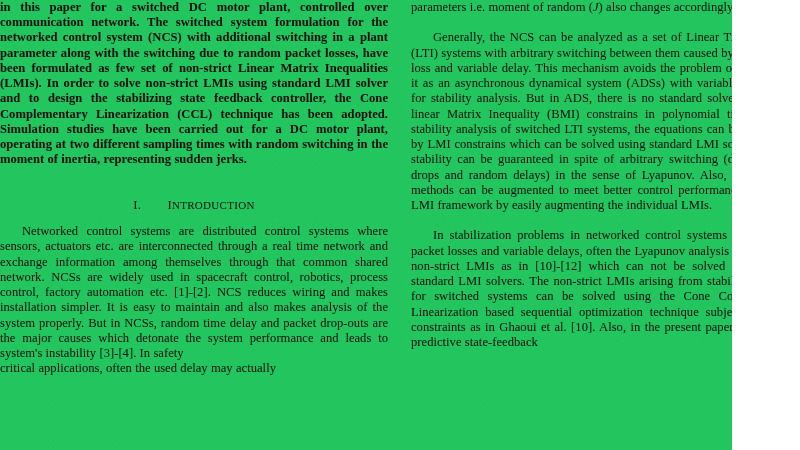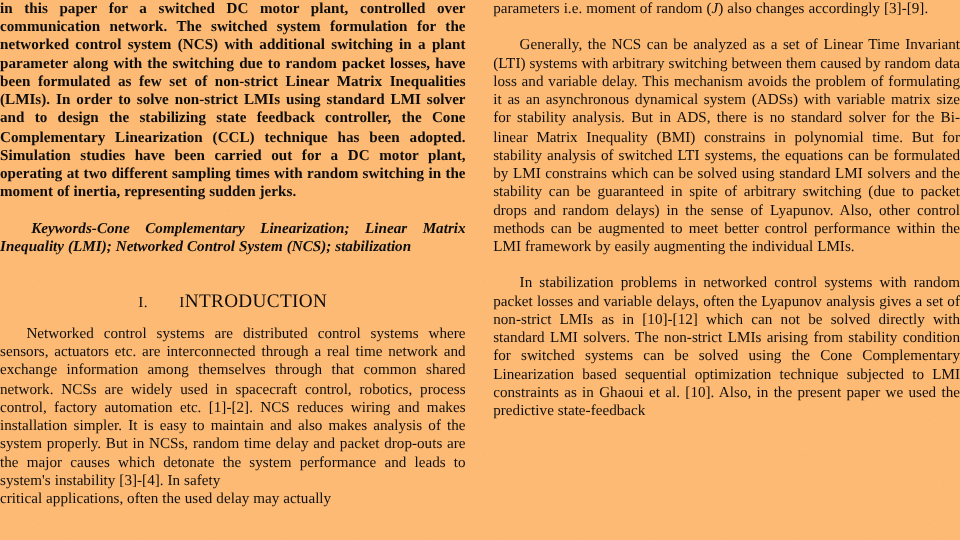--- a/index.html
+++ b/index.html
@@ -9,23 +9,23 @@
   }
   body {
     width: 800px;
     height: 450px;
     overflow: hidden;
     font-family: "Liberation Serif", "DejaVu Serif", serif;
     color: #0d0d0d;
   }
   .page {
     position: relative;
-    width: 800px;
+    width: 732px;
     height: 450px;
-    background: #fdba74;
+    background: #22c55e;
     overflow: hidden;
   }
   .columns {
     position: absolute;
     top: 0;
     left: 0;
     width: 800px;
     height: 450px;
     display: flex;
     gap: 23px;
@@ -76,21 +76,21 @@
     font-size: 12.8px;
   }
   .section-heading .sp {
     display: inline-block;
     width: 26px;
   }
   .section-heading .smallcaps {
     font-size: 12.8px;
   }
   .section-heading .smallcaps .rest {
-    font-size: 16px;
+    font-size: 11px;
   }
   .mathvar {
     font-style: italic;
     font-family: "Liberation Serif", "DejaVu Serif", serif;
   }
   .ital {
   }
   .clip-line {
     overflow: hidden;
   }
@@ -113,21 +113,20 @@
 <body>
 
 <div class="page">
 
   <div class="columns">
 
     <div class="col">
 
       <p class="abstract-body">in this paper for a switched DC motor plant, controlled over communication network. The switched system formulation for the networked control system (NCS) with additional switching in a plant parameter along with the switching due to random packet losses, have been formulated as few set of non-strict Linear Matrix Inequalities (LMIs). In order to solve non-strict LMIs using standard LMI solver and to design the stabilizing state feedback controller, the Cone Complementary Linearization (CCL) technique has been adopted. Simulation studies have been carried out for a DC motor plant, operating at two different sampling times with random switching in the moment of inertia, representing sudden jerks.</p>
 
-      <p class="keywords">Keywords-Cone Complementary Linearization; Linear Matrix Inequality (LMI); Networked Control System (NCS); stabilization</p>
 
       <h2 class="section-heading">
         <span class="numeral">I.</span><span class="sp"></span><span class="smallcaps"><span>I</span><span class="rest">NTRODUCTION</span></span>
       </h2>
 
       <p class="para">Networked control systems are distributed control systems where sensors, actuators etc. are interconnected through a real time network and exchange information among themselves through that common shared network. NCSs are widely used in spacecraft control, robotics, process control, factory automation etc. [1]-[2]. NCS reduces wiring and makes installation simpler. It is easy to maintain and also makes analysis of the system properly. But in NCSs, random time delay and packet drop-outs are the major causes which detonate the system performance and leads to system's instability [3]-[4]. In safety</p>
 
       <p class="clip-line">critical applications, often the used delay may actually</p>
 
     </div>

